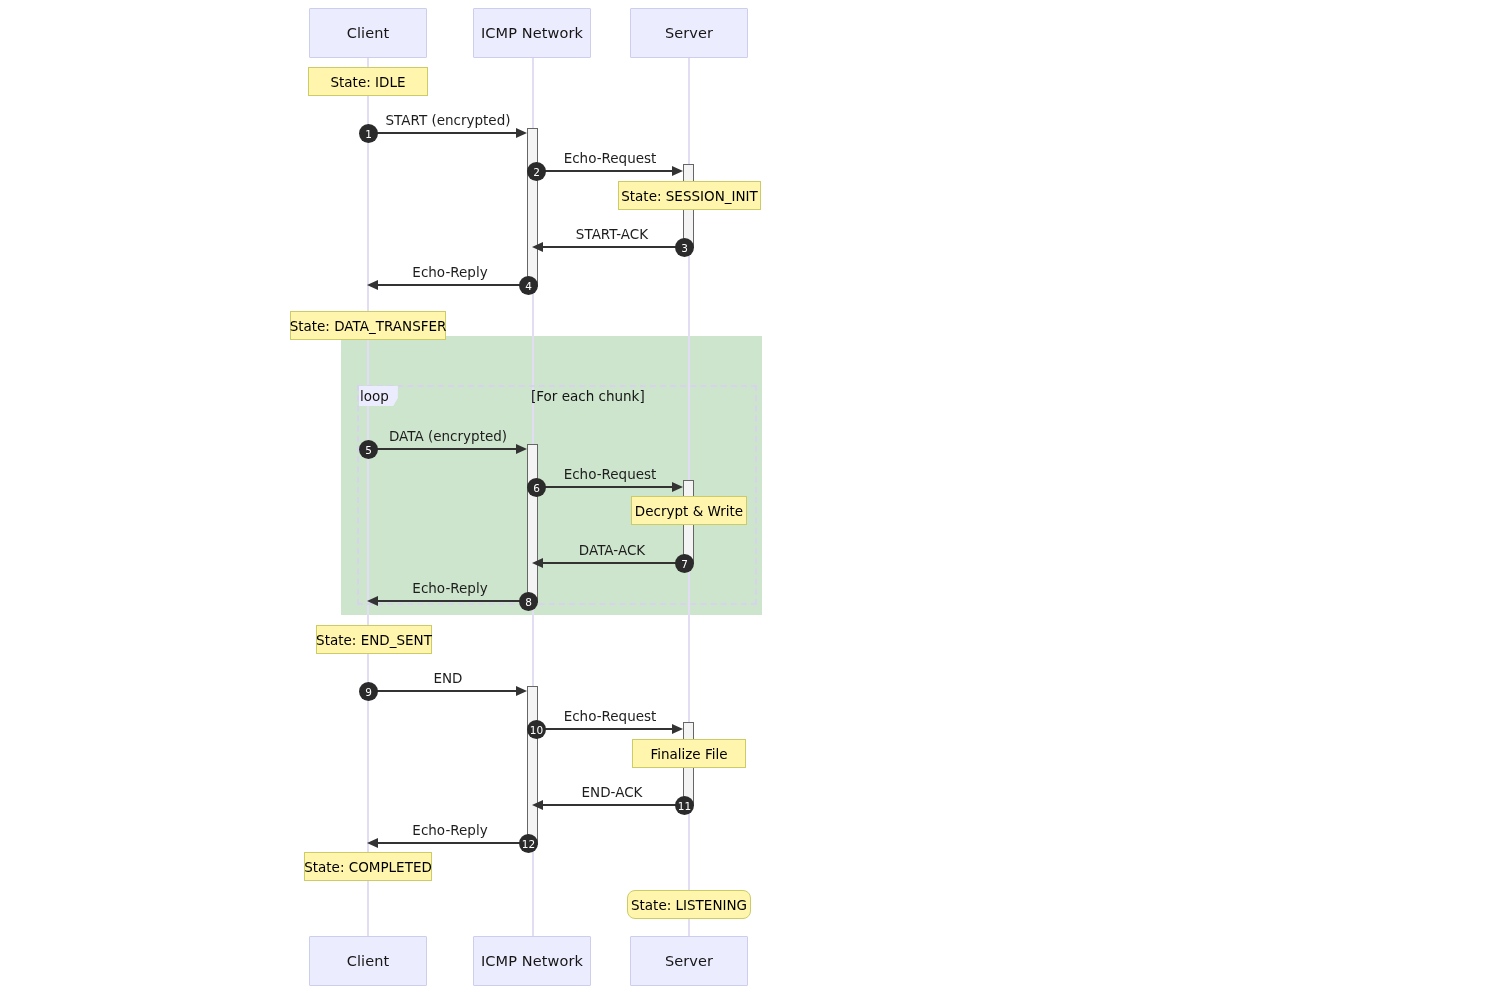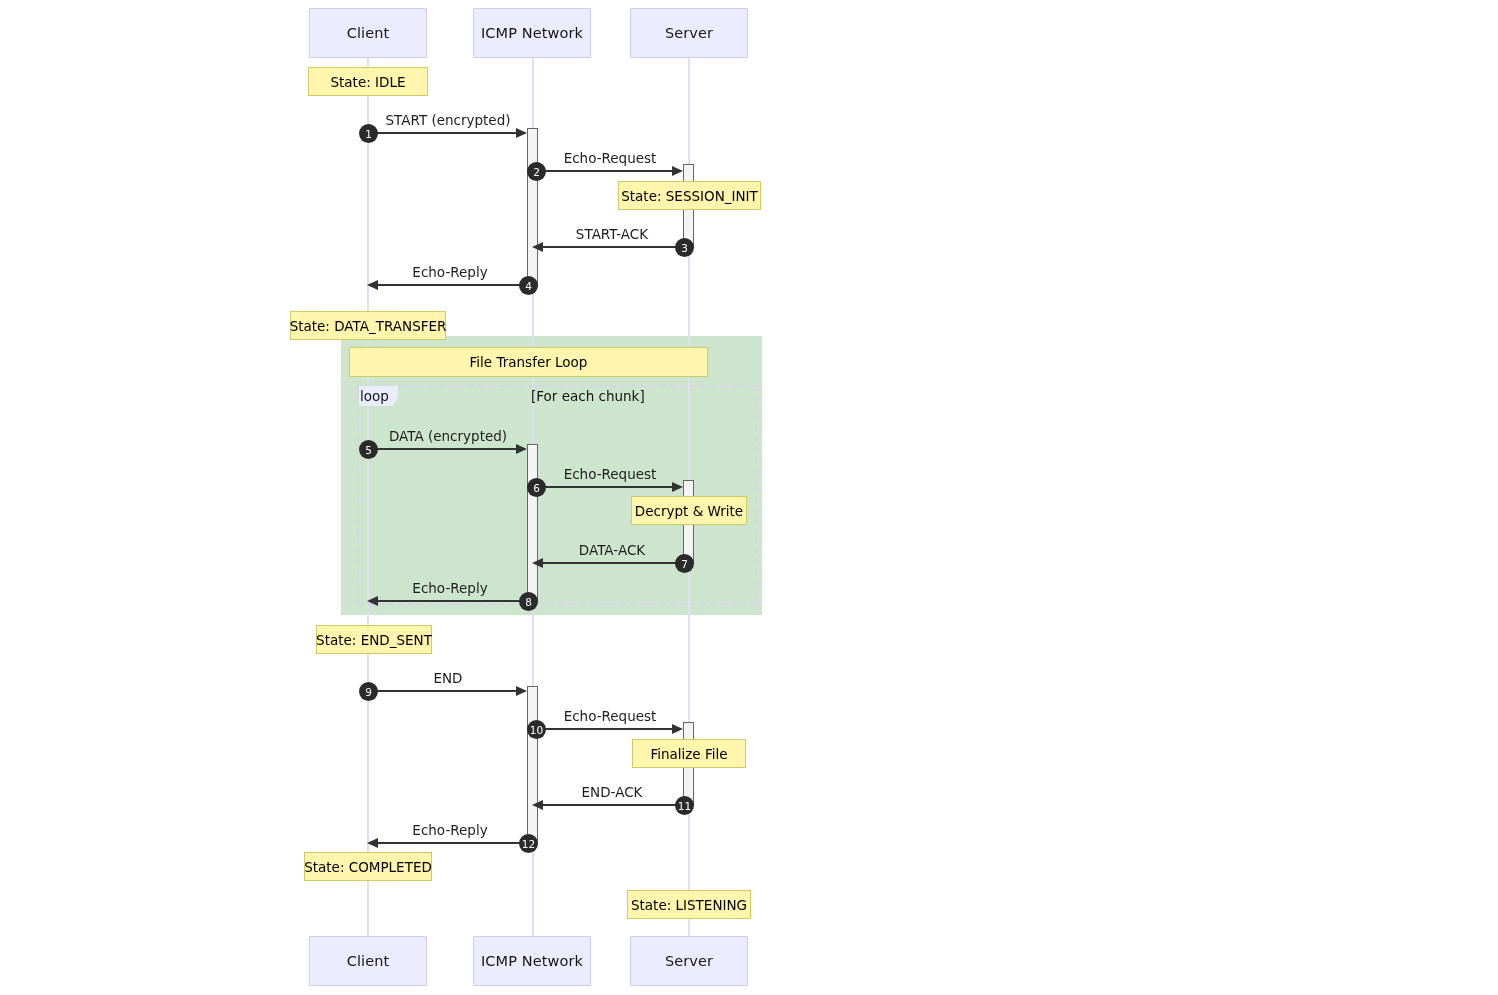--- a/index.html
+++ b/index.html
@@ -181,27 +181,24 @@
   </div>
   <div class="note" style="left:296px; top:625px; width:116px; height:29px;margin-left:20px;">
     <span>State: END_SENT</span>
   </div>
   <div class="note" style="left:632px; top:739px; width:114px; height:29px;">
     <span>Finalize File</span>
   </div>
   <div class="note" style="left:304px; top:852px; width:128px; height:29px;">
     <span>State: COMPLETED</span>
   </div>
-  <div class="note" style="left:627px; top:890px; width:124px; height:29px;">
+  <div class="note" style="left:627px; top:890px; width:124px; height:29px;border-radius:8px;">
     <span>State: LISTENING</span>
   </div>
 
-  <div class="note" style="left:349px; top:347px; width:359px; height:30px;">
-    <span>File Transfer Loop</span>
-  </div>
   <div class="loop-box" style="left:357px; top:385px; width:400px; height:220px;"></div>
   <div class="loop-tag" style="left:359px; top:386px;">
     <span>loop</span>
   </div>
   <div class="loop-cond" style="left:531px; top:388px;">
     <span>[For each chunk]</span>
   </div>
 
   <div class="msg-label" style="left:448px; top:112px;">
     <span>START (encrypted)</span>

